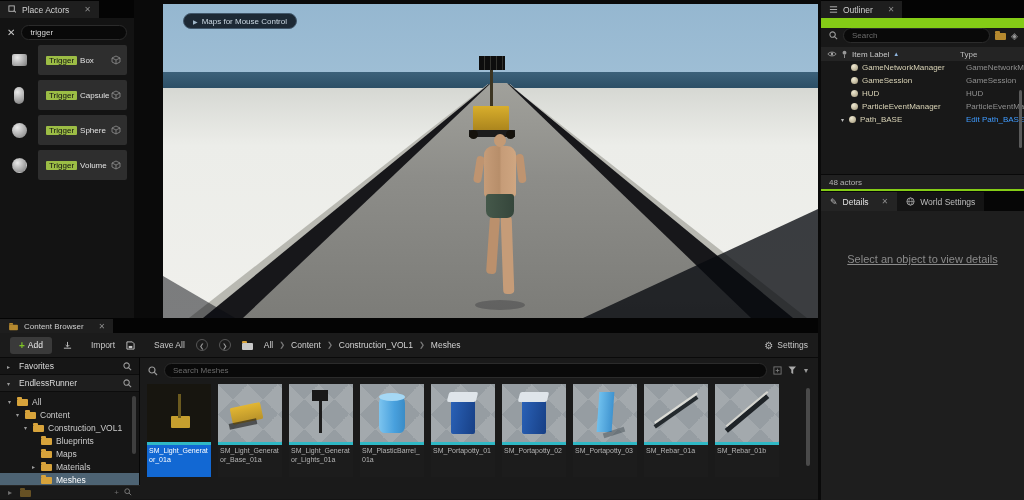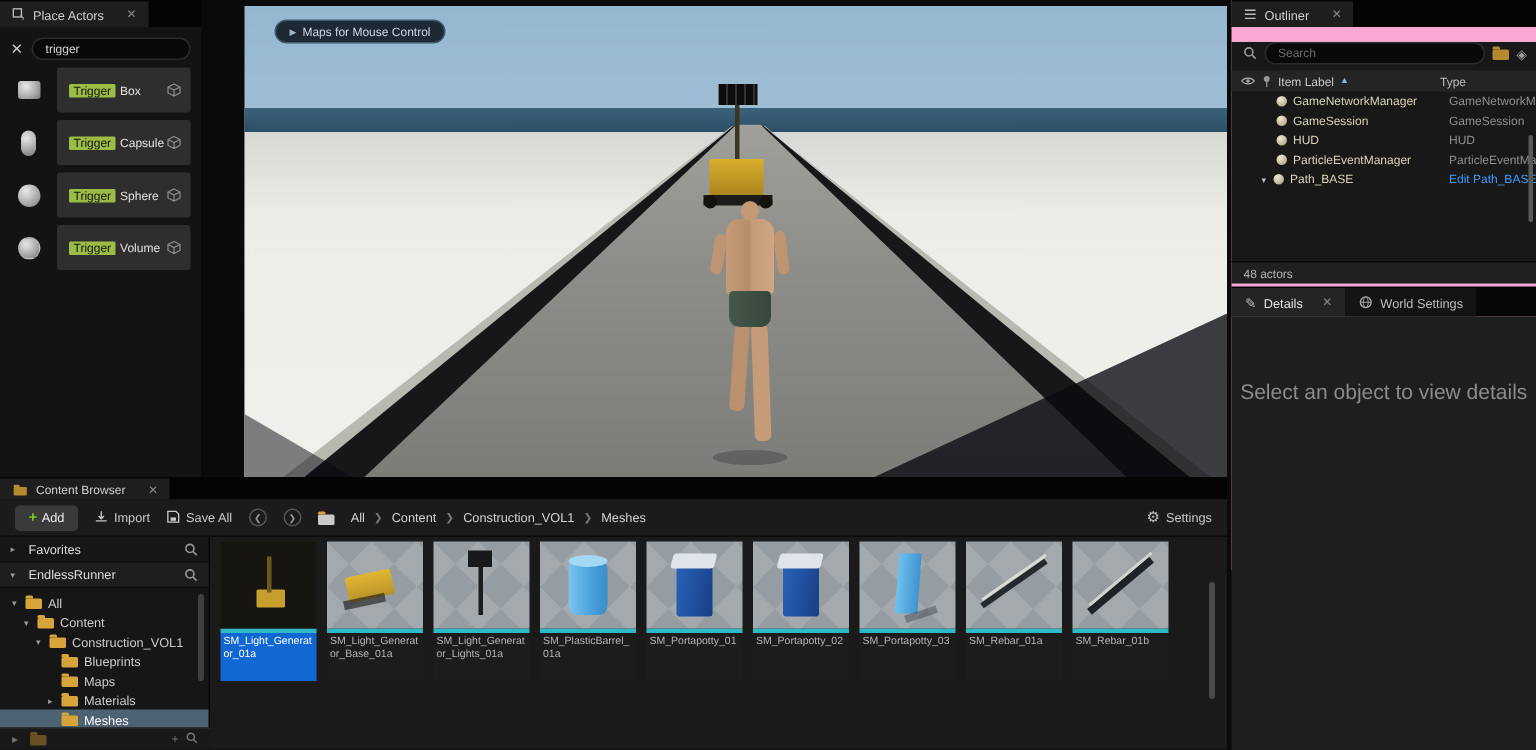--- a/index.html
+++ b/index.html
@@ -86,21 +86,21 @@
   .rn-leg-r { left:31px; top:84px; width:11px; height:78px; border-radius:4px; background:#c69c78;
               transform:rotate(-2deg); }
 
   .pill { position:absolute; left:20px; top:9px; height:16px; display:flex; align-items:center;
           gap:4px; padding:0 9px; background:rgba(15,25,36,.9); border:1px solid #42586c;
           border-radius:8px; }
   .pill .play { color:#9fb6c8; font-size:6px; }
   .pill .txt { color:#cbd8e3; font-size:8px; }
 
   
-  .right { position:absolute; left:821px; top:0; width:203px; height:380px; background:#f9a8d4; }
+  .right { position:absolute; left:821px; top:0; width:203px; height:380px; background:#84cc16; }
   .ol { position:relative; background:#181818; height:146px; }
   .ol-search { display:flex; align-items:center; gap:5px; margin:10px 6px 4px 8px; }
   .ol-search input { flex:1; width:90px; }
   .ol-ico { color:#9a9a9a; font-size:9px; }
   .ol-head { display:flex; align-items:center; gap:4px; background:#242424; height:14px;
              padding:0 6px; font-size:8px; color:#c9c9c9; }
   .ol-head .sort { color:#8fb6e0; font-size:6px; }
   .ol-head .type-h { margin-left:auto; width:58px; color:#bdbdbd; }
   .ol-row { display:flex; align-items:center; height:13px; padding-left:30px; font-size:8px; }
   .ol-row .caret { width:8px; margin-left:-10px; color:#bbb; font-size:6px; }
@@ -115,32 +115,32 @@
                padding-left:8px; border-top:1px solid #090909; }
 
   .dt-tabs { display:flex; align-items:flex-end; background:#060606; height:20px; margin-top:2px; }
   .dt-tab { display:inline-flex; align-items:center; gap:5px; height:19px; padding:0 9px;
             font-size:8.5px; }
   .dt-tab.sel { background:#242424; color:#e3e3e3; }
   .dt-tab.unsel { background:#141414; color:#bdbdbd; }
   .dt-tab .close { color:#8a8a8a; font-size:8px; margin-left:8px; }
   .dt-tab .pencil { color:#bbb; font-size:9px; }
   .dt-body { background:#1e1e1e; height:332px; text-align:center; }
-  .dt-msg { padding-top:42px; font-size:14px; color:#8b8b8b; }
+  .dt-msg { padding-top:42px; font-size:11px; color:#8b8b8b;text-decoration:underline; }
 
   
   .cb { position:absolute; left:0; top:318px; width:818px; height:182px; background:#141414; }
   .cb .tabbar { height:15px; } .cb .tab { height:14px; font-size:8px; }
   .cb-toolbar { display:flex; align-items:center; gap:11px; background:#1b1b1b; height:25px;
                 padding:0 10px; border-bottom:1px solid #0a0a0a; }
   .add-btn { display:inline-flex; align-items:center; gap:3px; background:#3a3a3a;
              border-radius:3px; height:17px; padding:0 9px; }
   .add-btn .plus { color:#7dc425; font-weight:bold; font-size:10px; }
   .add-btn .lbl { color:#ececec; font-size:8.5px; }
-  .tool { display:inline-flex; align-items:flex-start; gap:4px; color:#c9c9c9; font-size:8.5px; }
+  .tool { display:inline-flex; align-items:flex-end; gap:19px; color:#c9c9c9; font-size:8.5px; }
   .navcirc { width:12px; height:12px; border:1px solid #565656; border-radius:50%; color:#9a9a9a;
              font-size:6px; display:inline-flex; align-items:center; justify-content:center; }
   .crumbs { display:flex; align-items:center; gap:6px; font-size:8.5px; color:#d2d2d2; }
   .crumbs .sep { color:#787878; font-size:7px; }
   .cb-settings { margin-left:auto; display:inline-flex; align-items:center; gap:4px;
                  color:#c9c9c9; font-size:8.5px; }
   .cb-settings .gear { font-size:10px; color:#bdbdbd; }
   .cb-body { display:flex; height:141px; }
   .cb-left { width:140px; background:#161616; border-right:1px solid #060606; position:relative; }
   .cb-sec { display:flex; align-items:center; gap:5px; height:17px; padding:0 7px;
@@ -502,20 +502,35 @@
           <span class="r">
             <span>+</span>
             <svg width="8" height="8" viewBox="0 0 10 10">
                 <circle cx="4" cy="4" r="3" fill="none" stroke="#777" stroke-width="1.2"></circle>
                 <line x1="6.2" y1="6.2" x2="9" y2="9" stroke="#777" stroke-width="1.2"></line>
               </svg>
           </span>
         </div>
       </div>
       <div class="cb-right">
+        <div class="cb-search-row">
+          <svg class="mag" width="10" height="10" viewBox="0 0 10 10">
+              <circle cx="4" cy="4" r="3" fill="none" stroke="#999" stroke-width="1.2"></circle>
+              <line x1="6.2" y1="6.2" x2="9" y2="9" stroke="#999" stroke-width="1.2"></line>
+            </svg>
+          <input class="searchbox" readonly="" placeholder="Search Meshes" style="">
+          <svg width="9" height="9" viewBox="0 0 10 10">
+              <rect x="1" y="1" width="8" height="8" fill="none" stroke="#777"></rect>
+              <path d="M3 5 H7 M5 3 V7" stroke="#777"></path>
+            </svg>
+          <svg width="10" height="9" viewBox="0 0 10 9">
+              <path d="M0.5 0.5 H8 L5.2 3.8 V8 L3.3 7 V3.8 Z" fill="#aaa"></path>
+            </svg>
+          <span class="mini">▾</span>
+        </div>
         <div class="grid">
           <div class="tile sel">
             <div class="th th1"></div>
             <div class="strip"></div>
             <div class="tlabel">SM_Light_Generator_01a</div>
           </div>
           <div class="tile">
             <div class="th th2"></div>
             <div class="strip"></div>
             <div class="tlabel">SM_Light_Generator_Base_01a</div>

